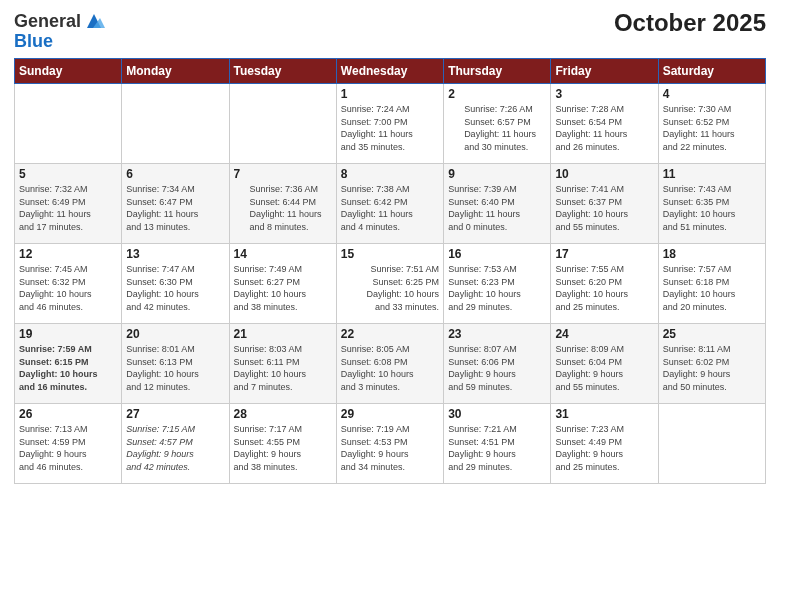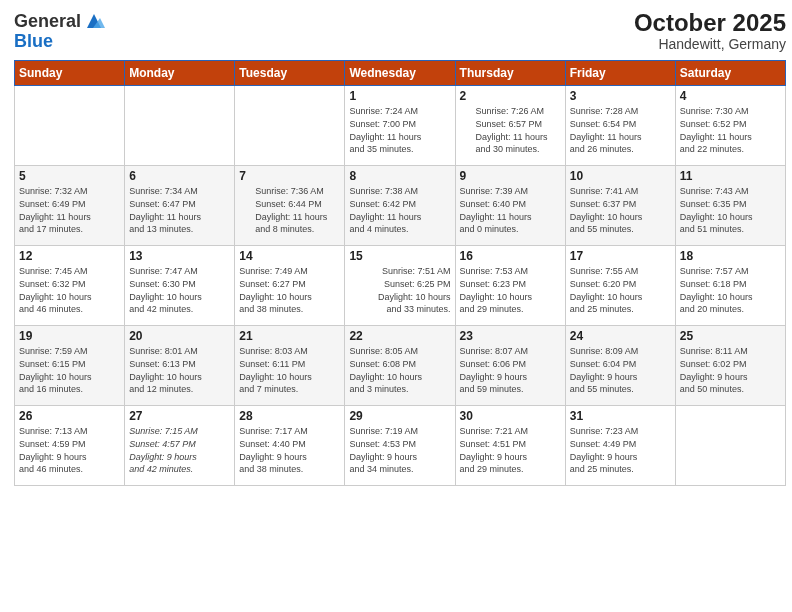--- a/index.html
+++ b/index.html
@@ -6,21 +6,21 @@
     body {
       font-family: Arial, sans-serif;
       background: #fff;
       width: 792px;
       height: 612px;
       overflow: hidden;
     }
     .container {
       width: 792px;
       height: 612px;
-      padding: 10px 6px 10px 14px;
+      padding: 10px 26px 10px 14px;
     }
     .header {
       display: flex;
       justify-content: space-between;
       align-items: flex-start;
       margin-bottom: 8px;
     }
     .logo {
       display: flex;
       align-items: flex-end;
@@ -50,21 +50,21 @@
     .location {
       font-size: 14px;
       color: #444;
     }
     table {
       width: 100%;
       border-collapse: collapse;
       table-layout: fixed;
     }
     thead tr th {
-      background-color: #c2410c;
+      background-color: #7f1d1d;
       color: #fff;
       font-size: 12px;
       font-weight: bold;
       padding: 5px 4px;
       text-align: left;
       border: 1px solid #2962b8;
     }
     tbody tr td {
       border: 1px solid #ccc;
       vertical-align: top;
@@ -107,21 +107,20 @@
           <svg width="22" height="22" viewBox="0 0 22 22">
             <polygon points="4,18 11,4 18,18" fill="#1a6fc4"></polygon>
             <polygon points="10,18 17,8 22,18" fill="#4da6e8" opacity="0.8"></polygon>
           </svg>
         </div>
         <span class="logo-text-blue">Blue</span>
       </div>
     </div>
     <div class="title-block">
       <div class="month-title">October 2025</div>
-      <div class="location">Handewitt, Germany</div>
     </div>
   </div>
 
   <table>
     <thead>
       <tr>
       <th>Sunday</th>
           <th>Monday</th>
           <th>Tuesday</th>
           <th>Wednesday</th>
@@ -262,21 +261,21 @@
             <span class="day-number">18</span>
             <div class="day-info" style="white-space: pre-line;">Sunrise: 7:57 AM
 Sunset: 6:18 PM
 Daylight: 10 hours
 and 20 minutes.</div>
           </td>
         </tr>
         <tr>
           <td>
             <span class="day-number">19</span>
-            <div class="day-info" style="white-space: pre-line;">Sunrise: 7:59 AM
+            <div class="day-info" style="white-space: pre-line; font-weight: bold;">Sunrise: 7:59 AM
 Sunset: 6:15 PM
 Daylight: 10 hours
 and 16 minutes.</div>
           </td>
           <td>
             <span class="day-number">20</span>
             <div class="day-info" style="white-space: pre-line;">Sunrise: 8:01 AM
 Sunset: 6:13 PM
 Daylight: 10 hours
 and 12 minutes.</div>
@@ -328,21 +327,21 @@
           <td>
             <span class="day-number">27</span>
             <div class="day-info" style="white-space: pre-line; font-style: italic;">Sunrise: 7:15 AM
 Sunset: 4:57 PM
 Daylight: 9 hours
 and 42 minutes.</div>
           </td>
           <td>
             <span class="day-number">28</span>
             <div class="day-info" style="white-space: pre-line;">Sunrise: 7:17 AM
-Sunset: 4:40 PM
+Sunset: 4:55 PM
 Daylight: 9 hours
 and 38 minutes.</div>
           </td>
           <td>
             <span class="day-number">29</span>
             <div class="day-info" style="white-space: pre-line;">Sunrise: 7:19 AM
 Sunset: 4:53 PM
 Daylight: 9 hours
 and 34 minutes.</div>
           </td>

